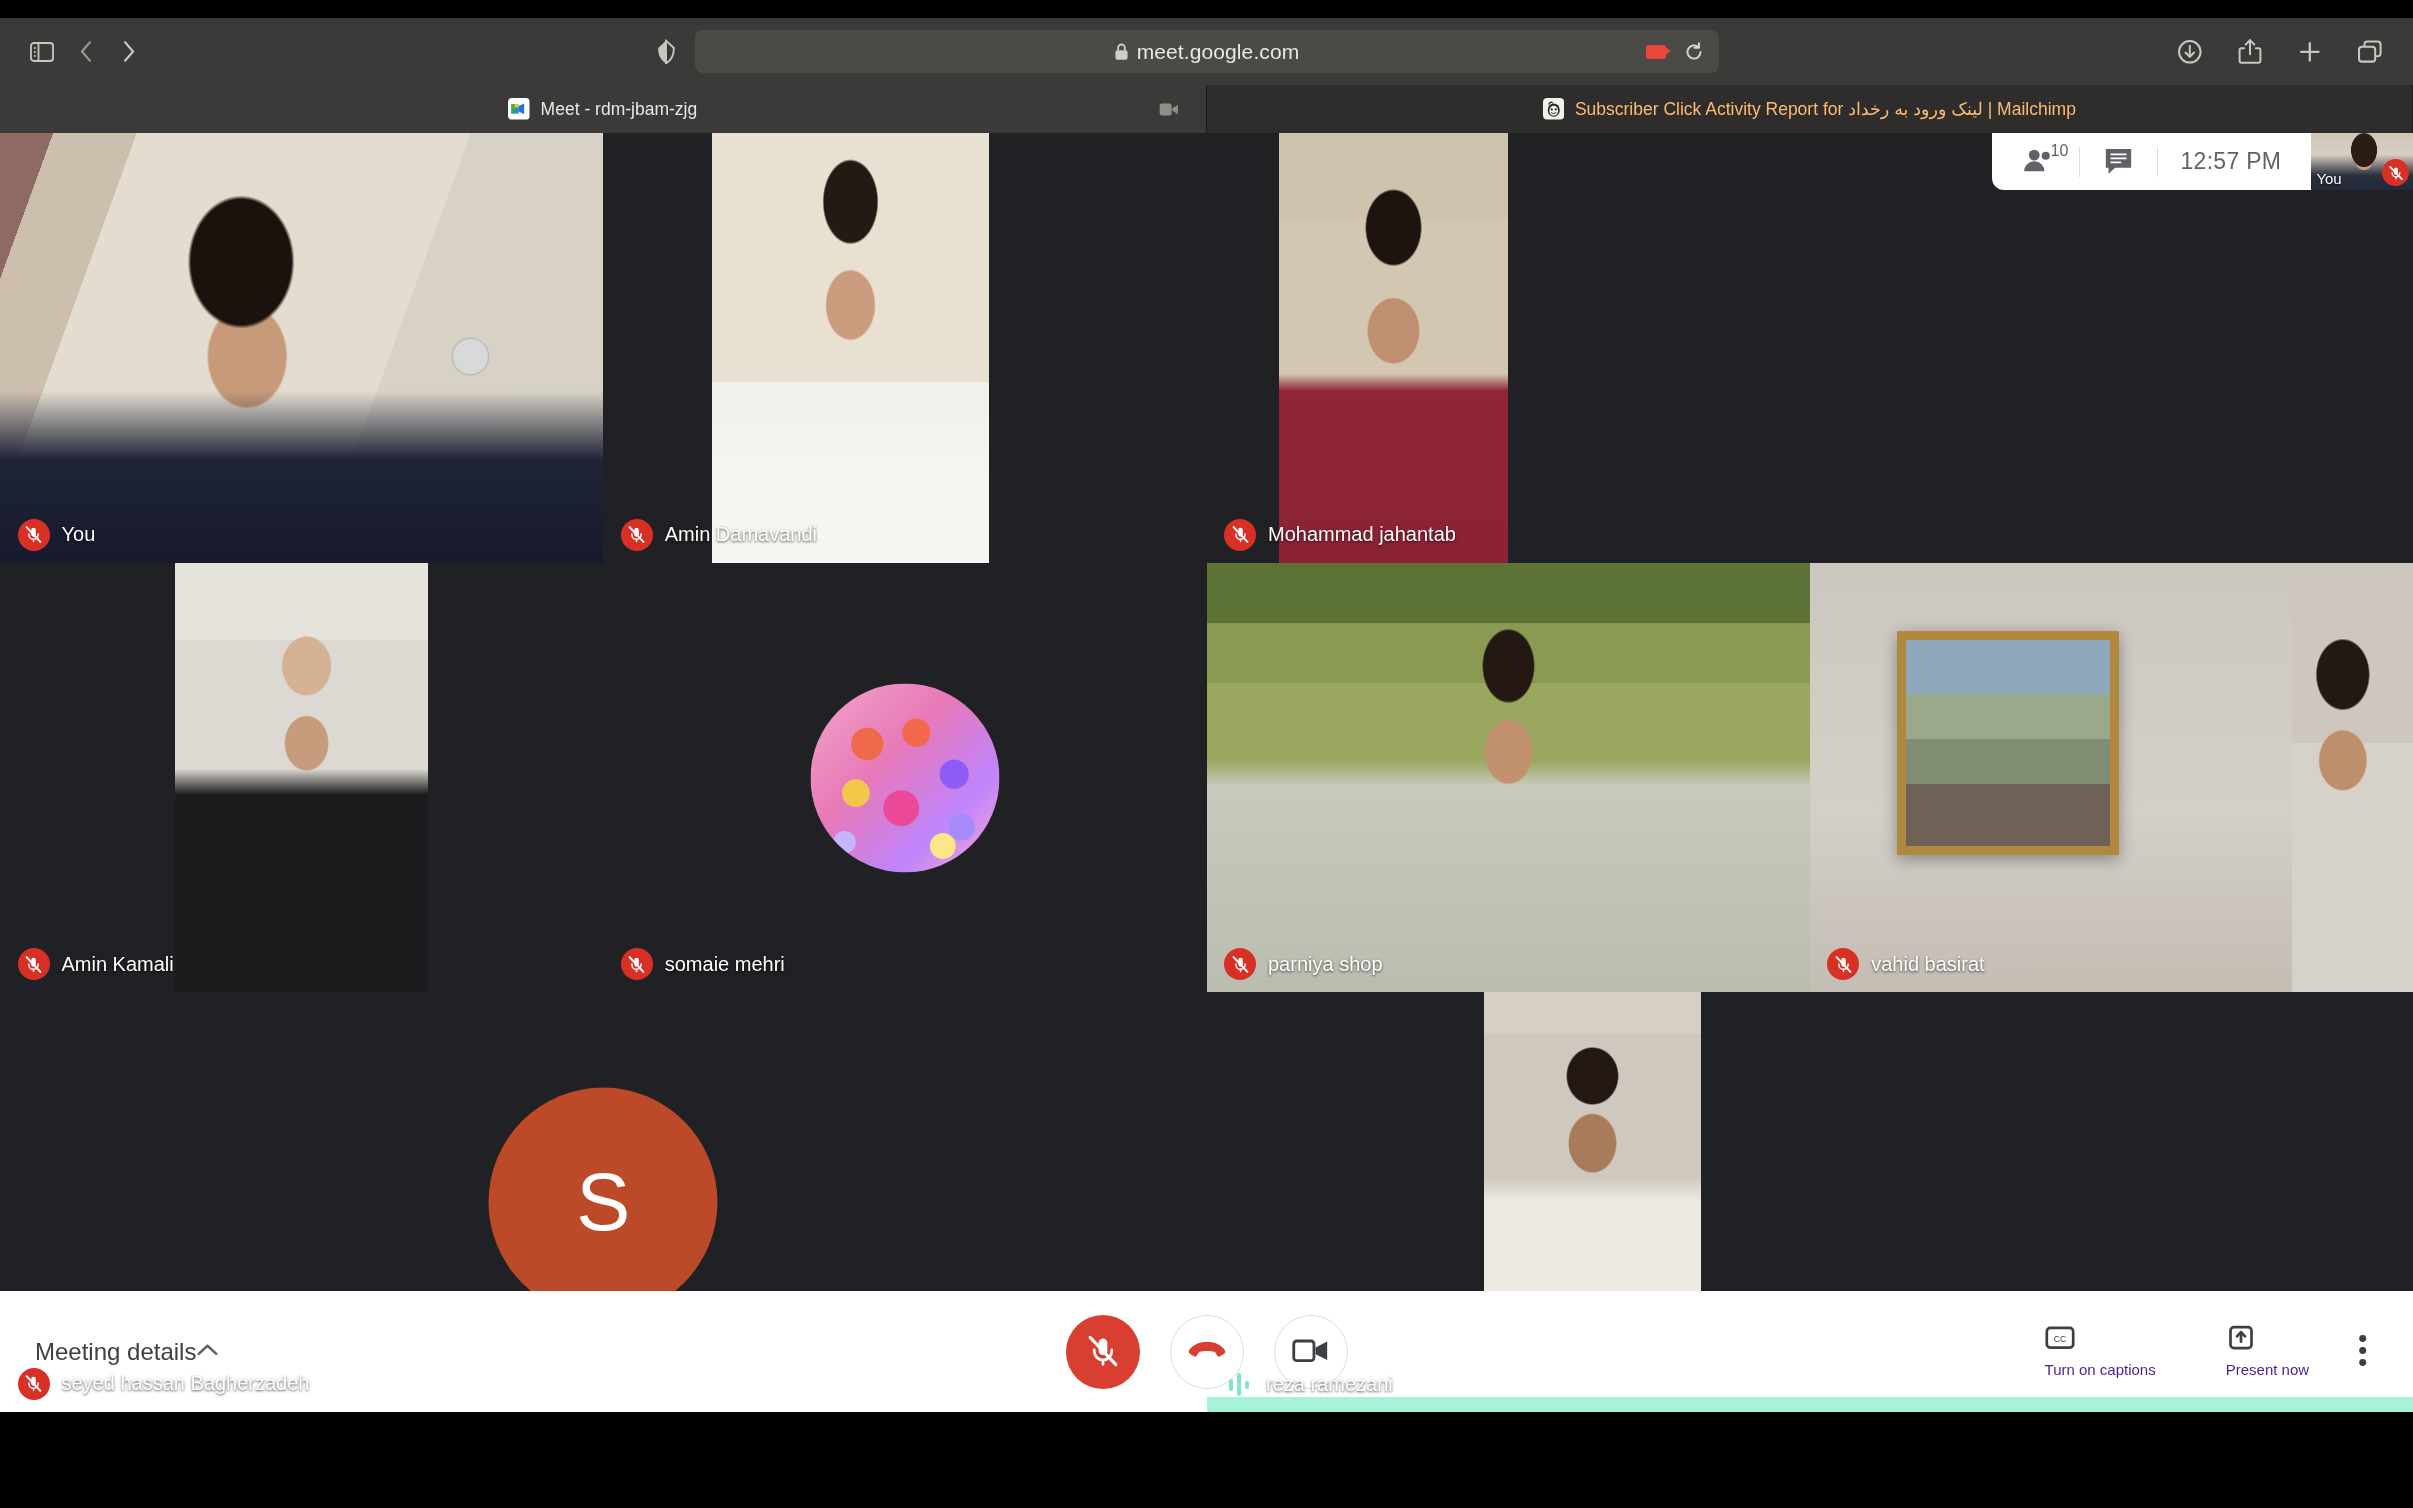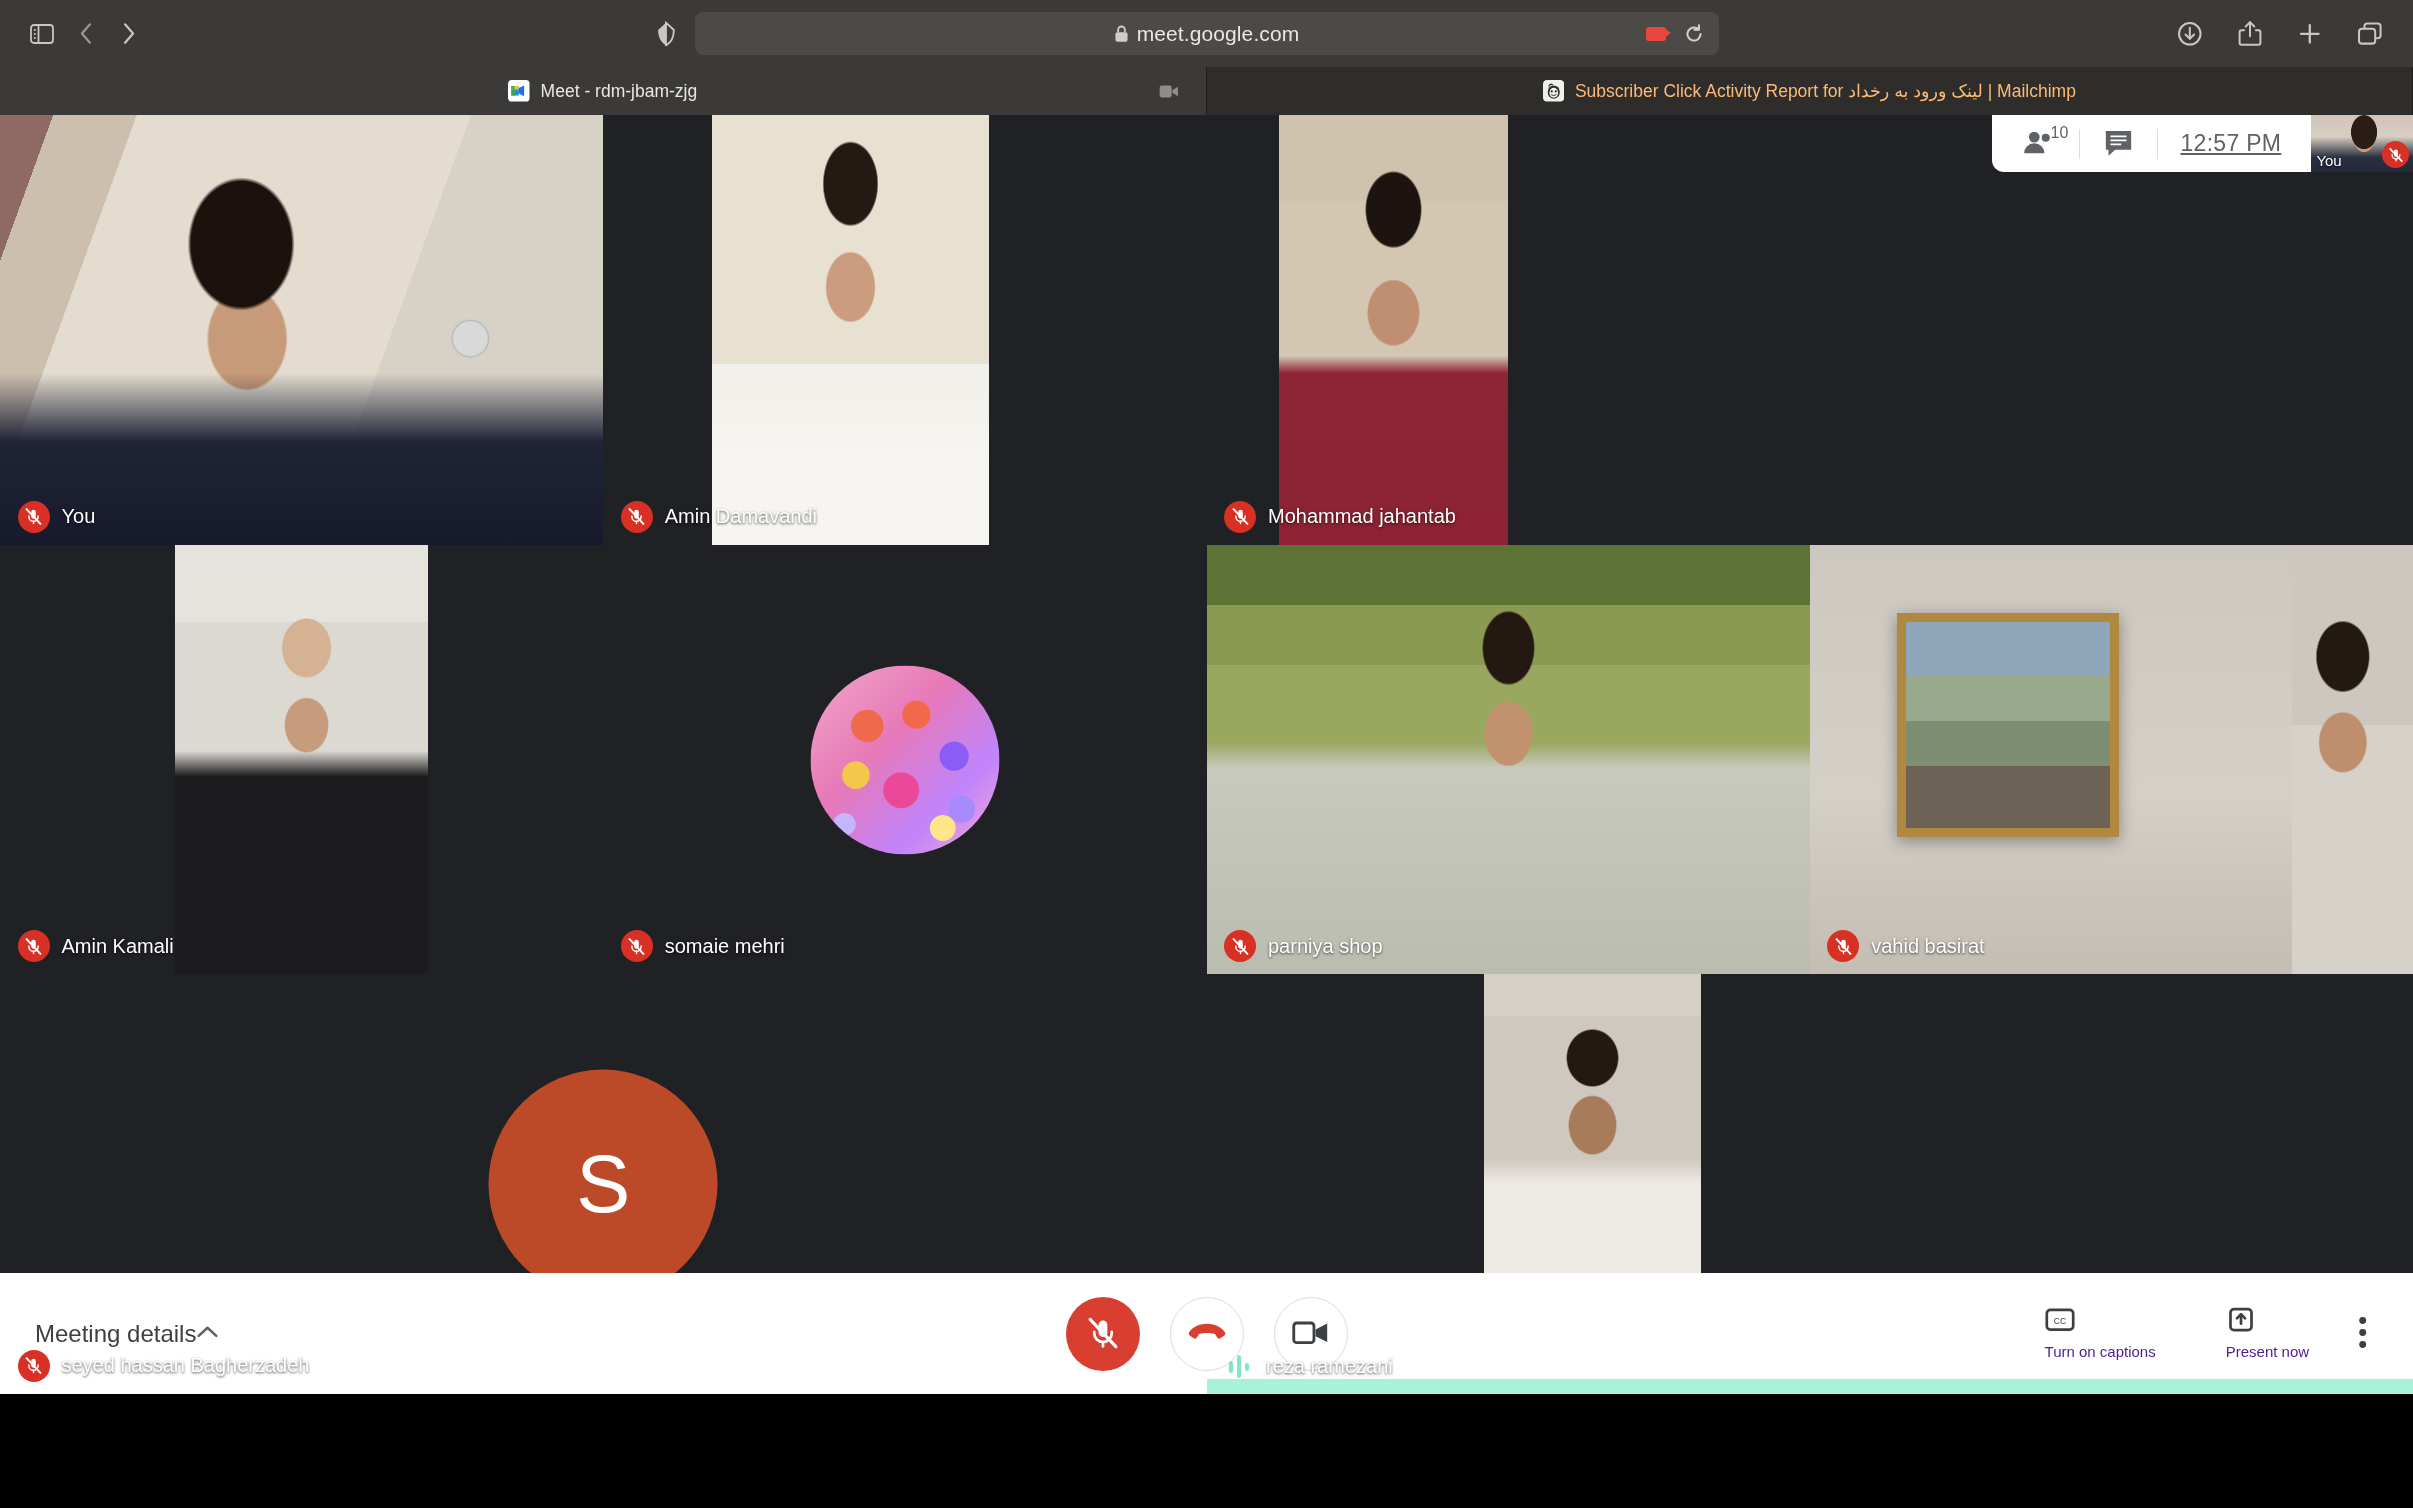--- a/index.html
+++ b/index.html
@@ -1,21 +1,21 @@
 <!DOCTYPE html>
 <html style="font-size:10.8px"><head>
 <meta charset="utf-8">
 <style>
   * { margin:0; padding:0; box-sizing:border-box; }
   html,body { width:2413px; height:1508px; overflow:hidden; background:#000;
               font-family:"Liberation Sans", sans-serif; }
 
   
   #browser-chrome { width:100%; background:#3b3a38; }
-  #toolbar { height:67px; display:flex; align-items:center; padding:16px 30px; position:relative; }
+  #toolbar { height:67px; display:flex; align-items:center; padding:16px 30px; position:relative;margin-top:18px; }
   .tb-left { display:flex; align-items:center; gap:23px; }
   .tb-right { display:flex; align-items:center; gap:35px; margin-left:auto; }
   .tb-ico { color:#c9c7c4; display:flex; align-items:center; justify-content:center; cursor:pointer; }
 
   #addressbar-wrap { position:absolute; left:50%; transform:translateX(-50%);
                      width:1024px; height:43px; }
   #addressbar { width:100%; height:100%; background:#4c4a47; border-radius:8px;
                 display:flex; align-items:center; justify-content:center;
                 position:relative; cursor:text; }
   #url-text { color:#e9e7e4; font-size:21px; letter-spacing:0.1px; }
@@ -39,21 +39,21 @@
   .tab-cam { position:absolute; right:27px; display:flex; align-items:center; }
 
   
   #meet-stage { position:relative; width:2413px; height:1279px; background:#202124; }
 
   
   #meet-topbar { position:absolute; top:0; right:0; height:57px; display:flex;
                  background:#fff; border-bottom-left-radius:12px; z-index:40; overflow:hidden; }
   #topbar-controls { display:flex; align-items:center; height:100%; padding:0 6.7px; }
   .tbc-item { display:flex; align-items:center; justify-content:center;
-              padding:0 23px; height:100%; cursor:pointer; color:#5f6368; position:relative;text-decoration:underline; }
+              padding:0 23px; height:100%; cursor:pointer; color:#5f6368; position:relative; }
   .tbc-sep { width:0.7px; height:30px; background:#dadce0; align-self:center; }
   #participant-count { position:absolute; top:9.4px; right:10.8px; font-size:16px;
                        color:#5f6368; font-weight:400; }
   #meet-clock { font-size:23px; color:#5f6368; letter-spacing:0.3px; white-space:nowrap; }
   #self-view { width:102px; height:57px; position:relative; overflow:hidden; flex:0 0 102px; }
   #self-view-bg { position:absolute; inset:0;
       background:
         radial-gradient(ellipse 23px 30px at 52% 30%, #2a1d16 0 55%, transparent 58%),
         radial-gradient(ellipse 15px 17.5px at 52% 46%, #c89a7c 0 60%, transparent 64%),
         linear-gradient(180deg,#cfc4b6 0%,#d8cec2 38%,#2b3040 74%,#23283a 100%); }

